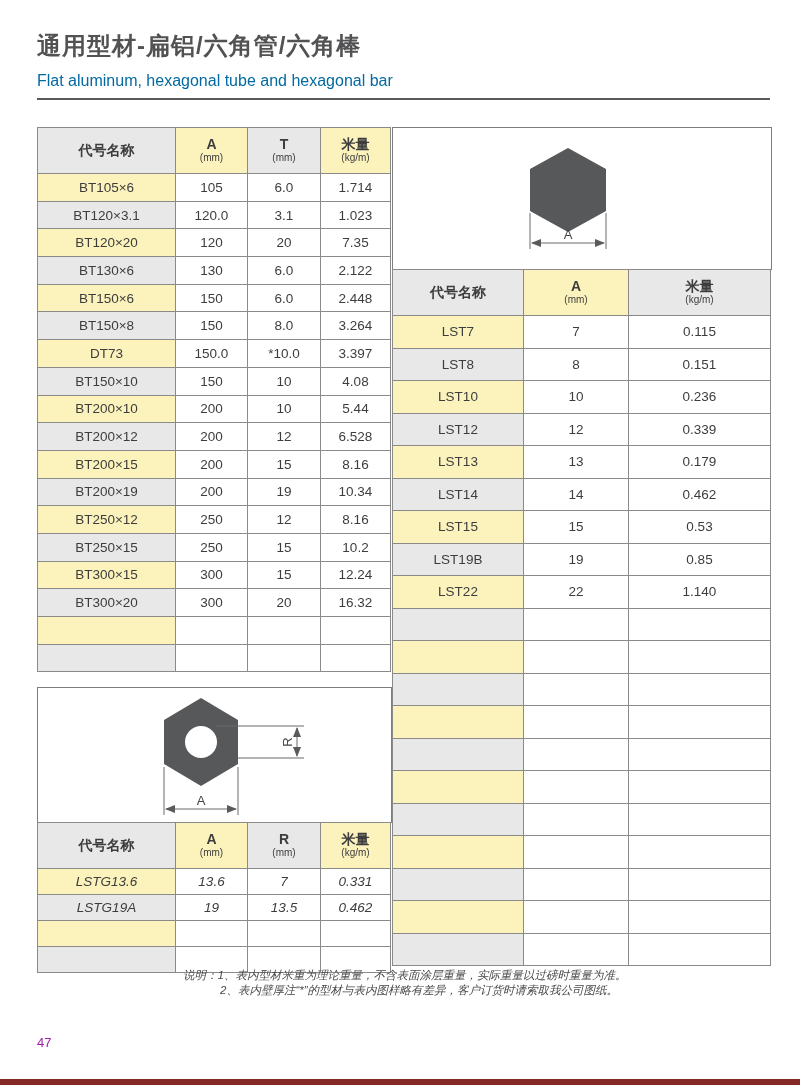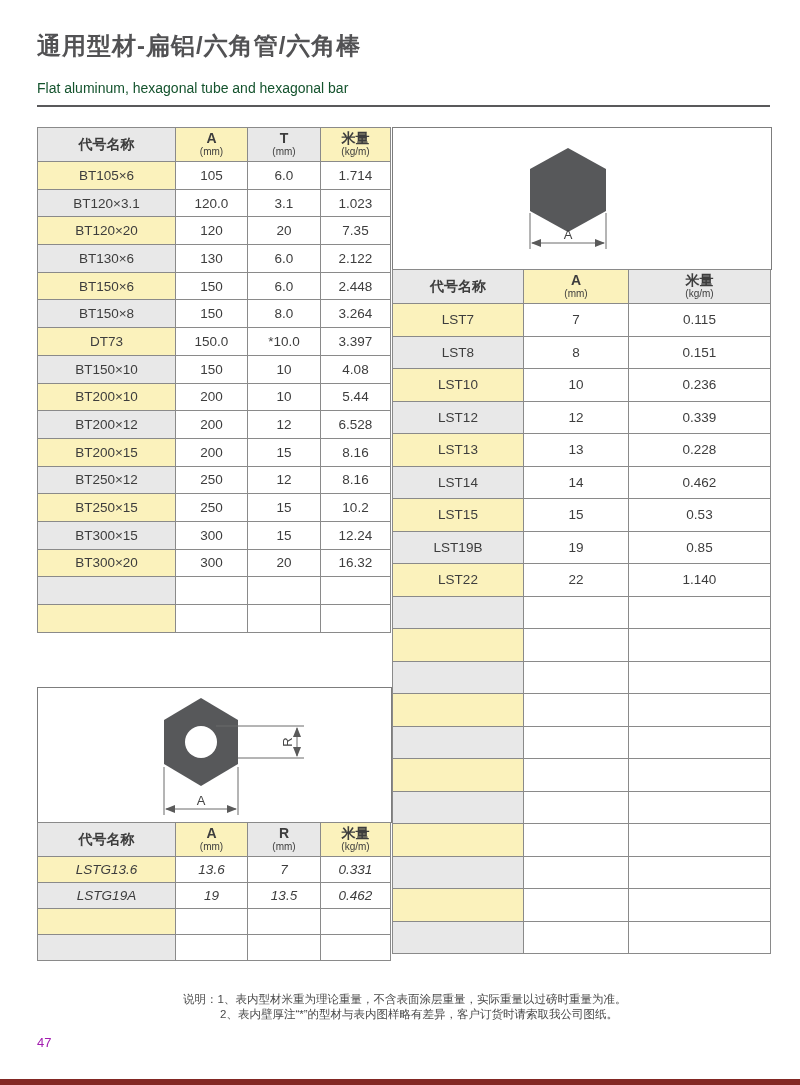--- a/index.html
+++ b/index.html
@@ -5,27 +5,27 @@
   html,body{margin:0;padding:0;}
   body{
     width:800px;height:1085px;position:relative;background:#ffffff;
     font-family:"Liberation Sans","DejaVu Sans",sans-serif;color:#4a4a4a;overflow:hidden;
   }
   .page{position:absolute;inset:0;border-radius:17px;}
 
   
   .title-block{position:absolute;left:37px;top:32px;width:733px;}
   .title-cn{font-size:24px;font-weight:bold;color:#525254;letter-spacing:1px;line-height:28px;margin:0;}
-  .title-en{font-size:14px;color:#14532d;line-height:22px;margin-top:17px;}
+  .title-en{font-size:16px;color:#0369a1;line-height:22px;margin-top:10px;}
   .title-rule{margin-top:6px;height:2px;background:#59595b;}
 
   
   table{border-collapse:collapse;table-layout:fixed;position:absolute;background:#fff;border:1px solid #7d7d7d;}
   th,td{border:1px solid #8a8a8a;text-align:center;vertical-align:middle;overflow:hidden;padding:0;}
-  thead tr{height:34px;}
+  thead tr{height:46px;}
   th{font-weight:bold;font-size:14px;color:#3d3d3d;}
   th:nth-child(odd){background:#e8e8e8;}
   th:nth-child(even){background:#fbf2bc;}
   .h-title{font-size:14px;line-height:15px;font-weight:bold;}
   .h-sub{font-size:10px;line-height:12px;font-weight:normal;}
   .h-sub:empty{display:none;}
   td{font-size:13.5px;color:#3d3d3d;background:#ffffff;}
   tbody tr:nth-child(odd) td:first-child{background:#fbf2bc;}
   tbody tr:nth-child(even) td:first-child{background:#e8e8e8;}
 
@@ -36,21 +36,21 @@
   .tbl-hextube{left:37px;top:822px;width:353px;}
   .tbl-hextube tbody tr{height:26px;font-style:italic;}
 
   
   .figure-box{position:absolute;background:#fff;border:1px solid #7d7d7d;}
   .figure-box-right{left:392px;top:127px;width:378px;height:141px;}
   .figure-box-left{left:37px;top:687px;width:353px;height:134px;}
   .figure-box svg{display:block;}
 
   
-  .notes{position:absolute;left:183px;top:992px;font-size:11.5px;line-height:15px;color:#4a4a4a;white-space:nowrap;}
+  .notes{position:absolute;left:183px;top:968px;font-size:11.5px;line-height:15px;color:#4a4a4a;white-space:nowrap;font-style:italic;}
   .note-line2{padding-left:37px;}
 
   .page-number{position:absolute;left:37px;top:1035px;font-size:13px;color:#a21caf;}
   .footer-bar{position:absolute;left:0;bottom:0;width:800px;height:6px;background:#832824;}
 </style>
 </head>
 <body>
 
 <div class="page">
 
@@ -145,20 +145,26 @@
           <td>BT200×12</td>
           <td>200</td>
           <td>12</td>
           <td>6.528</td>
         </tr>
         <tr>
           <td>BT200×15</td>
           <td>200</td>
           <td>15</td>
           <td>8.16</td>
+        </tr>
+        <tr>
+          <td>BT200×19</td>
+          <td>200</td>
+          <td>19</td>
+          <td>10.34</td>
         </tr>
         <tr>
           <td>BT250×12</td>
           <td>250</td>
           <td>12</td>
           <td>8.16</td>
         </tr>
         <tr>
           <td>BT250×15</td>
           <td>250</td>
@@ -248,21 +254,21 @@
           <td>0.236</td>
         </tr>
         <tr>
           <td>LST12</td>
           <td>12</td>
           <td>0.339</td>
         </tr>
         <tr>
           <td>LST13</td>
           <td>13</td>
-          <td>0.228</td>
+          <td>0.179</td>
         </tr>
         <tr>
           <td>LST14</td>
           <td>14</td>
           <td>0.462</td>
         </tr>
         <tr>
           <td>LST15</td>
           <td>15</td>
           <td>0.53</td>

